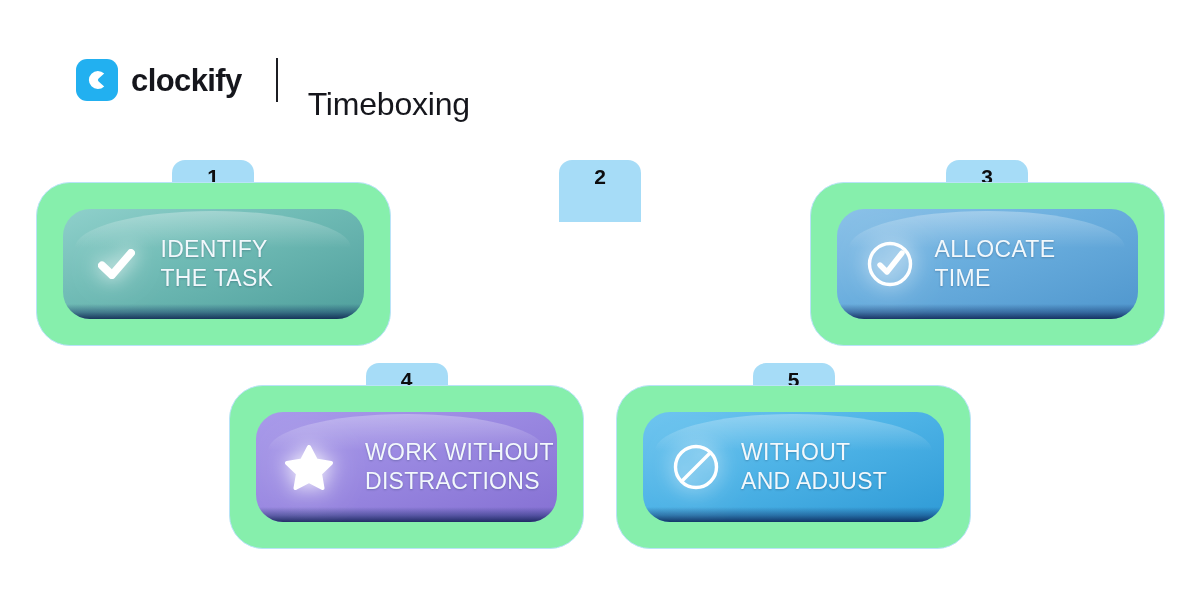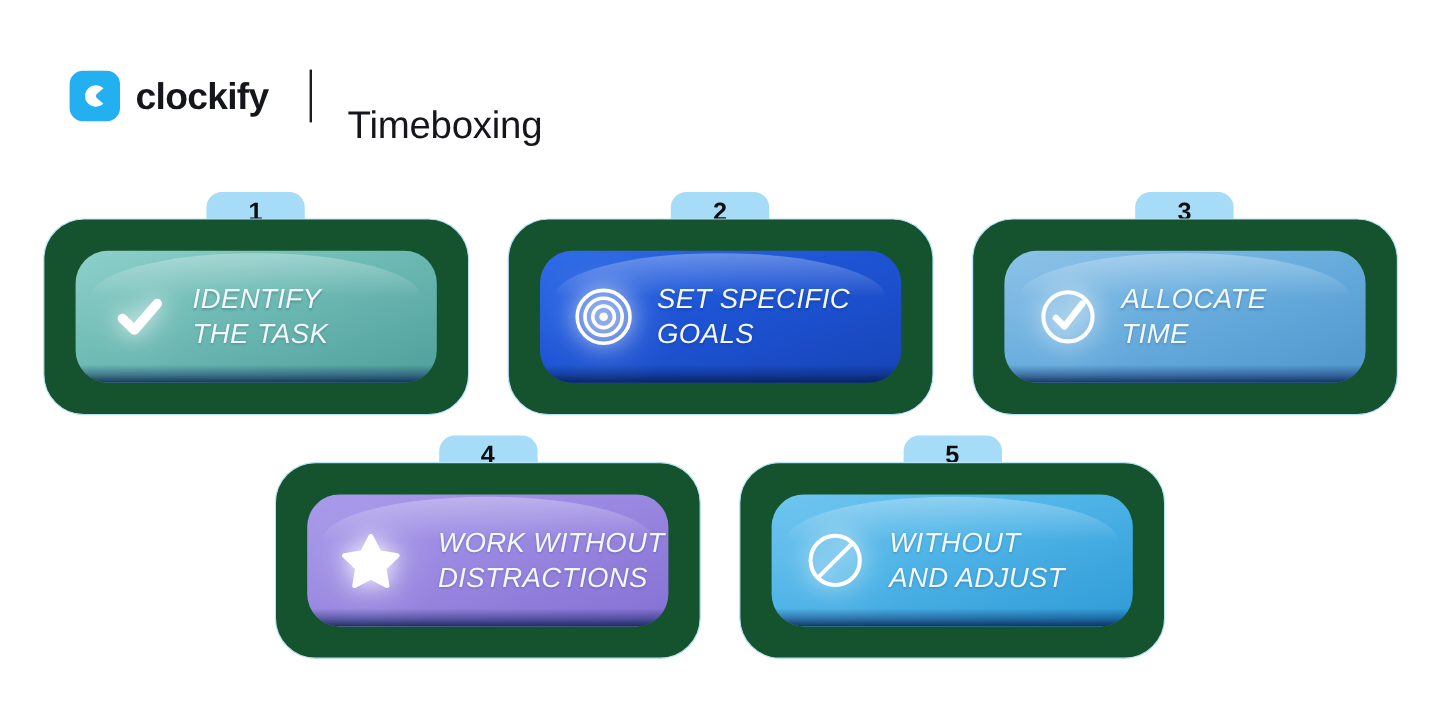--- a/index.html
+++ b/index.html
@@ -11,21 +11,21 @@
     height: 600px;
     background: #ffffff;
     font-family: "Liberation Sans", sans-serif;
     overflow: hidden;
     position: relative;
   }
 
   
   #header {
     position: absolute;
-    left: 58px;
+    left: 76px;
     top: 52px;
     display: flex;
     align-items: center;
     height: 56px;
   }
   #logo-mark {
     width: 42px;
     height: 42px;
     border-radius: 11px;
     background: #22b0f0;
@@ -102,25 +102,24 @@
     font-weight: 700;
     color: #0d0d0f;
     line-height: 1;
   }
 
   
   .card-outer {
     position: relative;
     z-index: 2;
     border-radius: 34px;
-    background: #14532d;
+    background: #86efac;
     border: 1.6px solid #b9e3f8;
     padding: 26px;
     box-sizing: border-box;
-    font-style: italic;
   }
 
   
   .card {
     position: relative;
     height: 110px;
     border-radius: 27px;
     display: flex;
     align-items: center;
     padding-left: 22px;
@@ -222,34 +221,20 @@
           <div class="card-label">IDENTIFY
 THE TASK</div>
         </div>
       </div>
     </div>
 
     <div class="step">
       <div class="num-tab">
         <span>2</span>
       </div>
-      <div class="card-outer">
-        <div class="card c-blue">
-          <div class="icon-wrap">
-            <svg width="50" height="50" viewBox="0 0 50 50" aria-hidden="true">
-              <circle cx="25" cy="25" r="22" fill="none" stroke="#ffffff" stroke-width="3"></circle>
-              <circle cx="25" cy="25" r="15.5" fill="none" stroke="#ffffff" stroke-width="3"></circle>
-              <circle cx="25" cy="25" r="9" fill="none" stroke="#ffffff" stroke-width="3"></circle>
-              <circle cx="25" cy="25" r="3.6" fill="#ffffff"></circle>
-            </svg>
-          </div>
-          <div class="card-label">SET SPECIFIC
-GOALS</div>
-        </div>
-      </div>
     </div>
 
     <div class="step">
       <div class="num-tab">
         <span>3</span>
       </div>
       <div class="card-outer">
         <div class="card c-steel">
           <div class="icon-wrap">
             <svg width="50" height="50" viewBox="0 0 50 50" aria-hidden="true">

